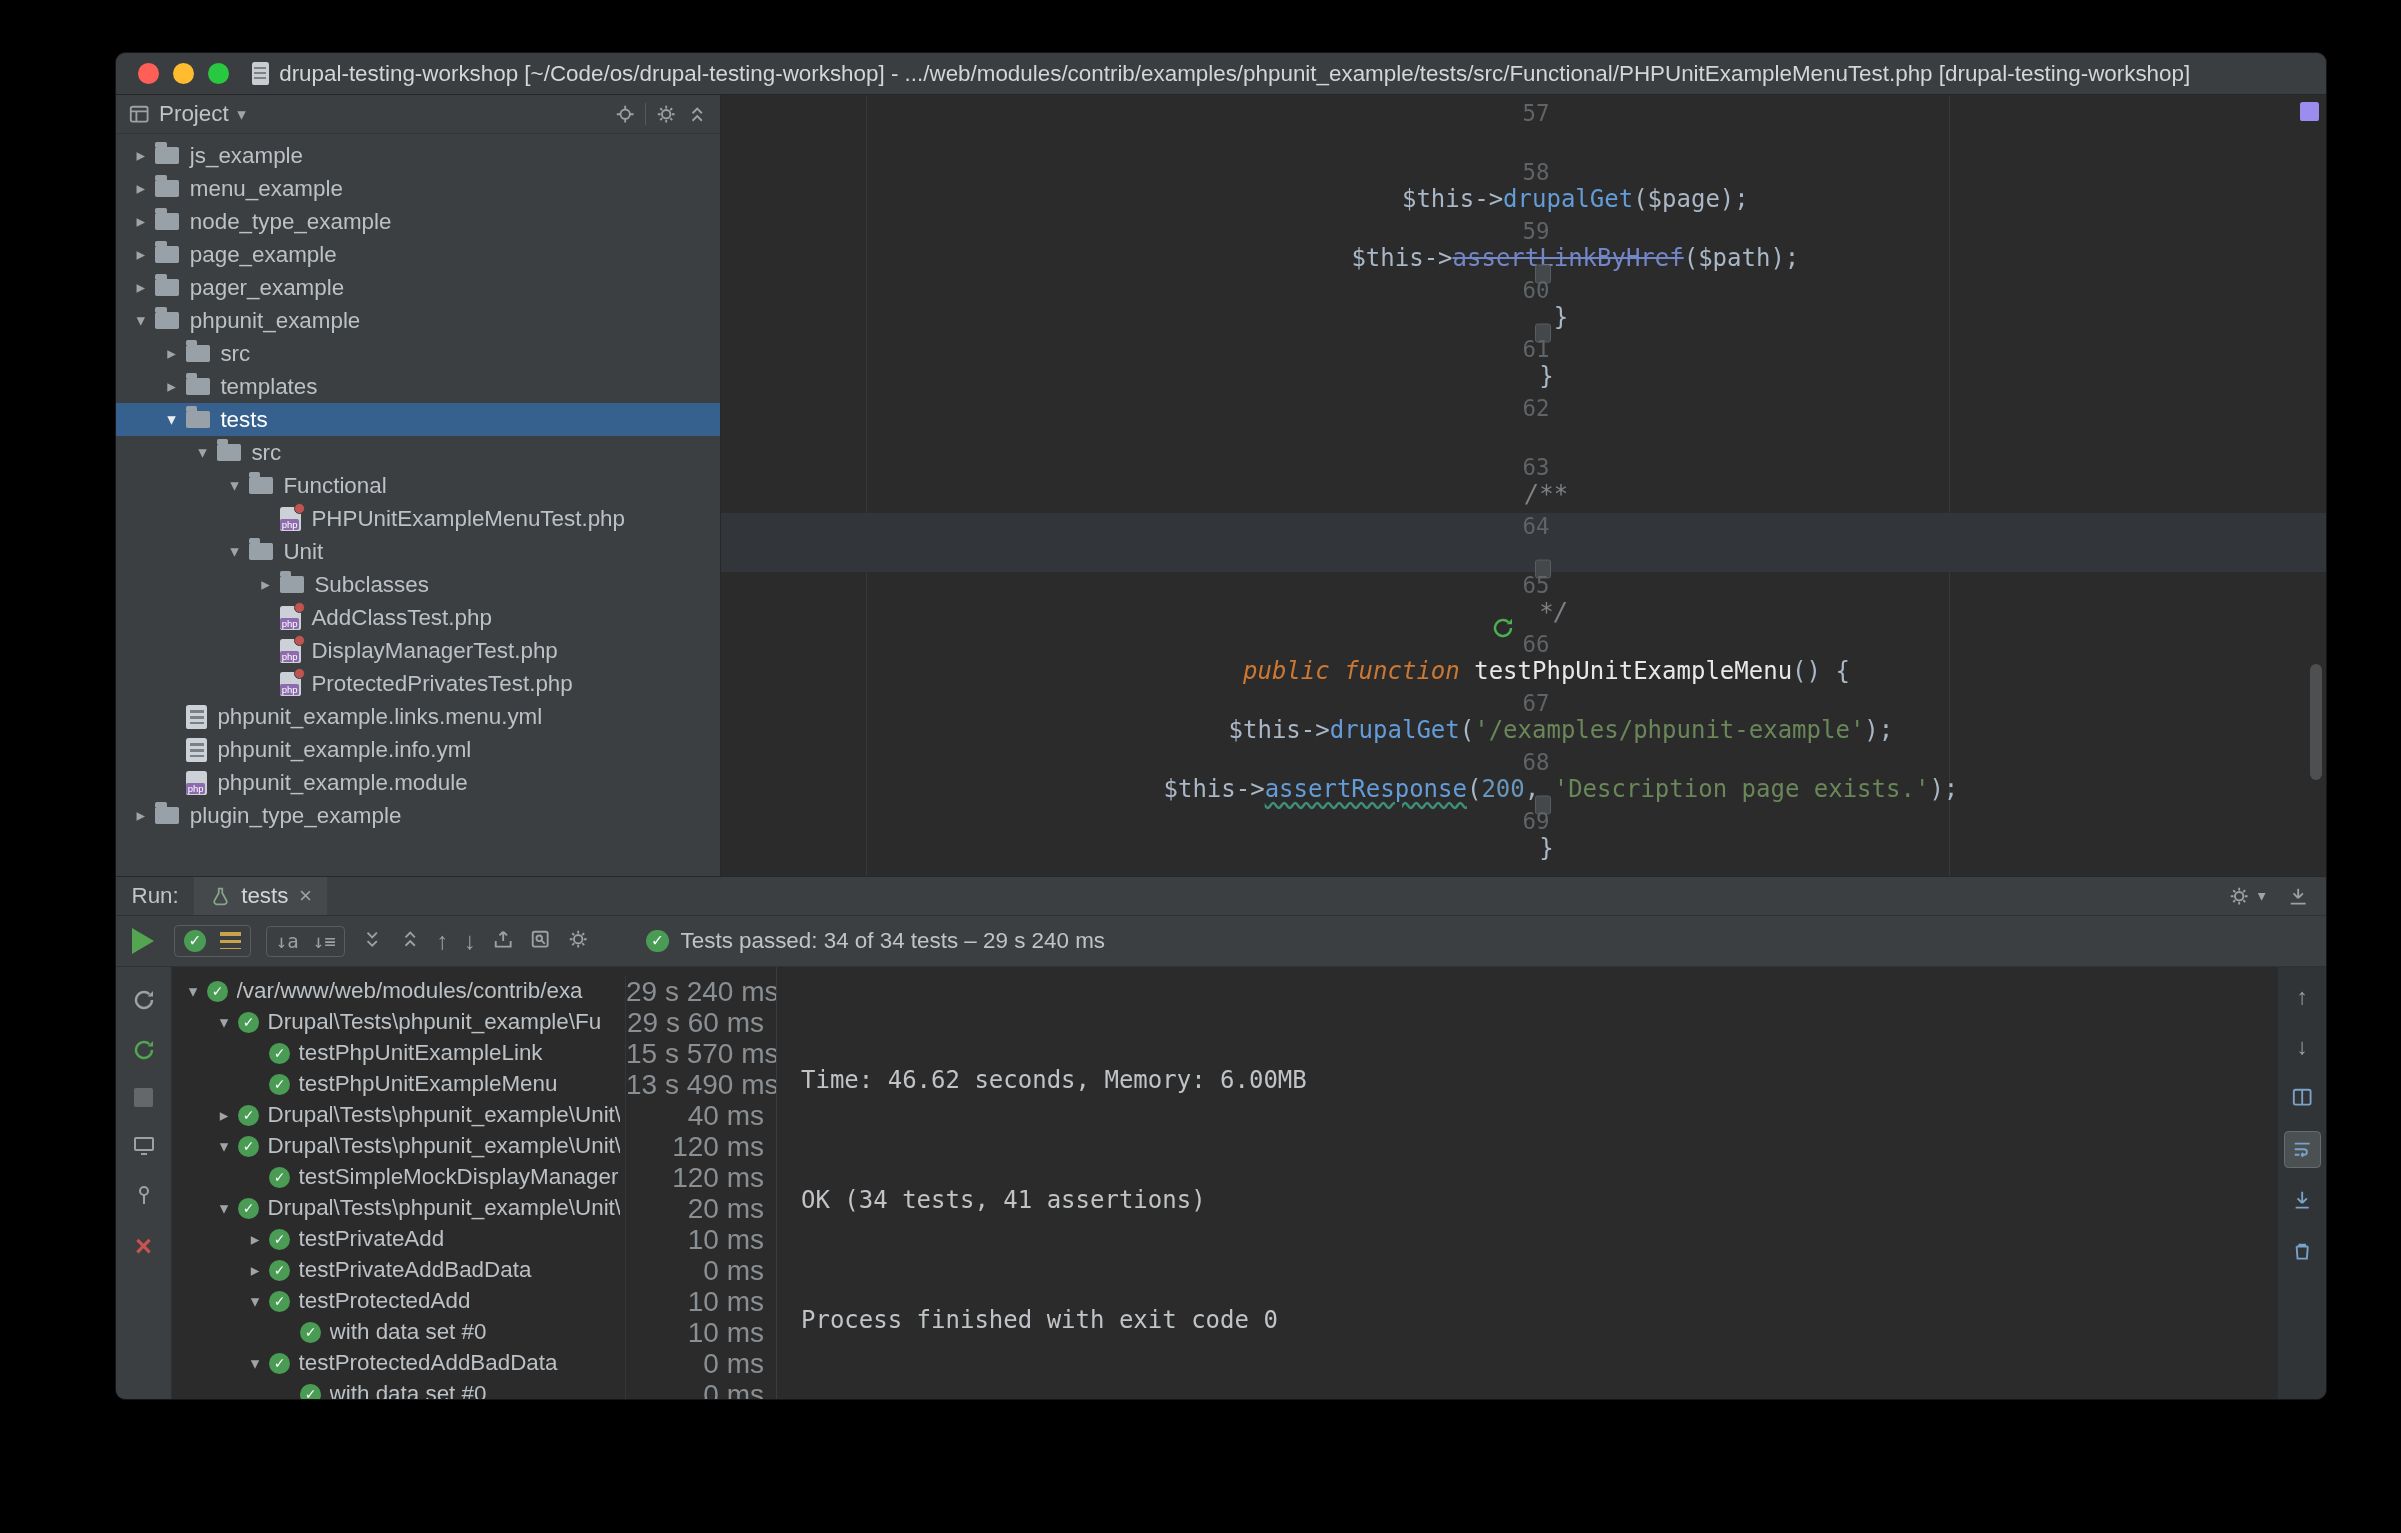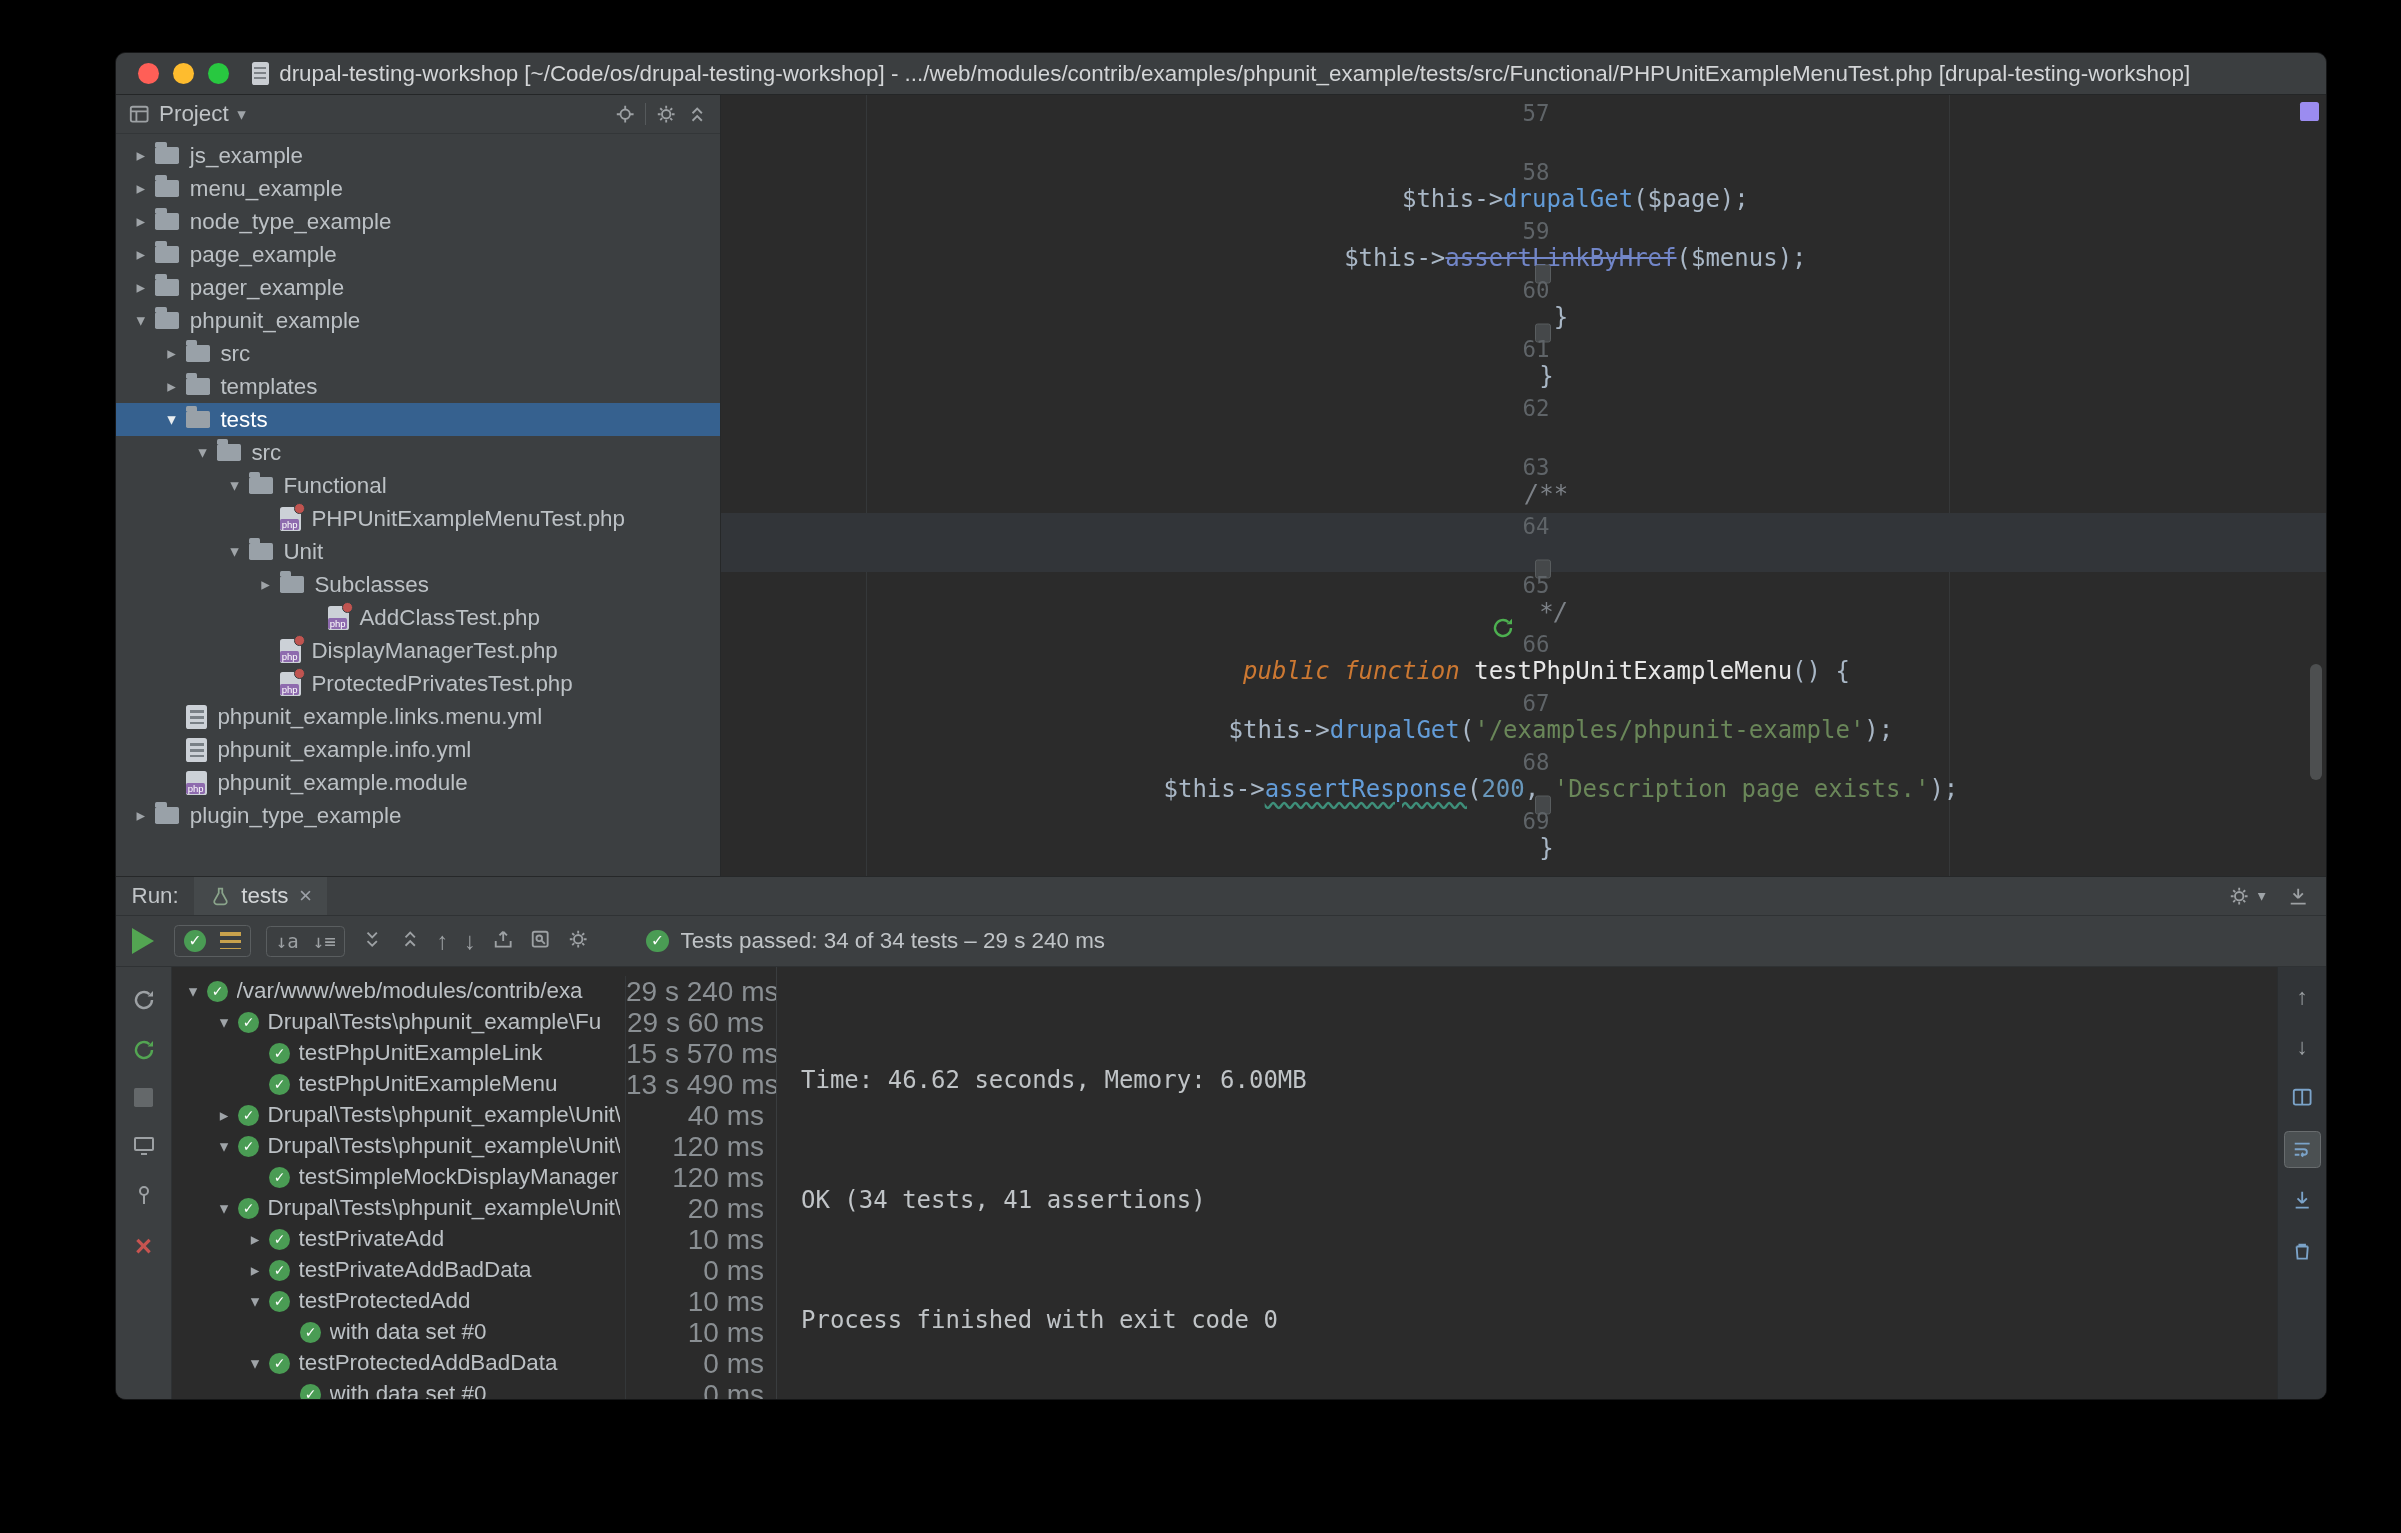--- a/index.html
+++ b/index.html
@@ -205,21 +205,21 @@
           <div class="ptrow" style="padding-left: 104px;">
             <span class="tarrow">▾</span>
             <span class="ico-folder"></span>
             <span class="plabel">Unit</span>
           </div>
           <div class="ptrow" style="padding-left: 135px;">
             <span class="tarrow">▸</span>
             <span class="ico-folder"></span>
             <span class="plabel">Subclasses</span>
           </div>
-          <div class="ptrow" style="padding-left: 135px; margin-left: 48px;">
+          <div class="ptrow" style="padding-left: 135px;">
             <span class="tarrow"></span>
             <span class="ico-file php test"></span>
             <span class="plabel">AddClassTest.php</span>
           </div>
           <div class="ptrow" style="padding-left: 135px;">
             <span class="tarrow"></span>
             <span class="ico-file php test"></span>
             <span class="plabel">DisplayManagerTest.php</span>
           </div>
           <div class="ptrow" style="padding-left: 135px;">
@@ -255,21 +255,21 @@
       <div class="margin-line"></div>
       <div class="codewrap">
           <div class="cline">
             <span class="lnum">57</span>
             <span class="gico"></span>
             <span class="codeln"><span class="tk-pln">      $this-&gt;</span><span class="tk-mlink">drupalGet</span><span class="tk-pln">($page);</span></span>
           </div>
           <div class="cline">
             <span class="lnum">58</span>
             <span class="gico"></span>
-            <span class="codeln"><span class="tk-pln">      $this-&gt;</span><span class="tk-mstrike">assertLinkByHref</span><span class="tk-pln">($menus);</span></span>
+            <span class="codeln"><span class="tk-pln">      $this-&gt;</span><span class="tk-mstrike">assertLinkByHref</span><span class="tk-pln">($path);</span></span>
           </div>
           <div class="cline">
             <span class="lnum">59</span>
             <span class="gico">
               <span class="foldico"></span>
             </span>
             <span class="codeln"><span class="tk-pln">    }</span></span>
           </div>
           <div class="cline">
             <span class="lnum">60</span>

